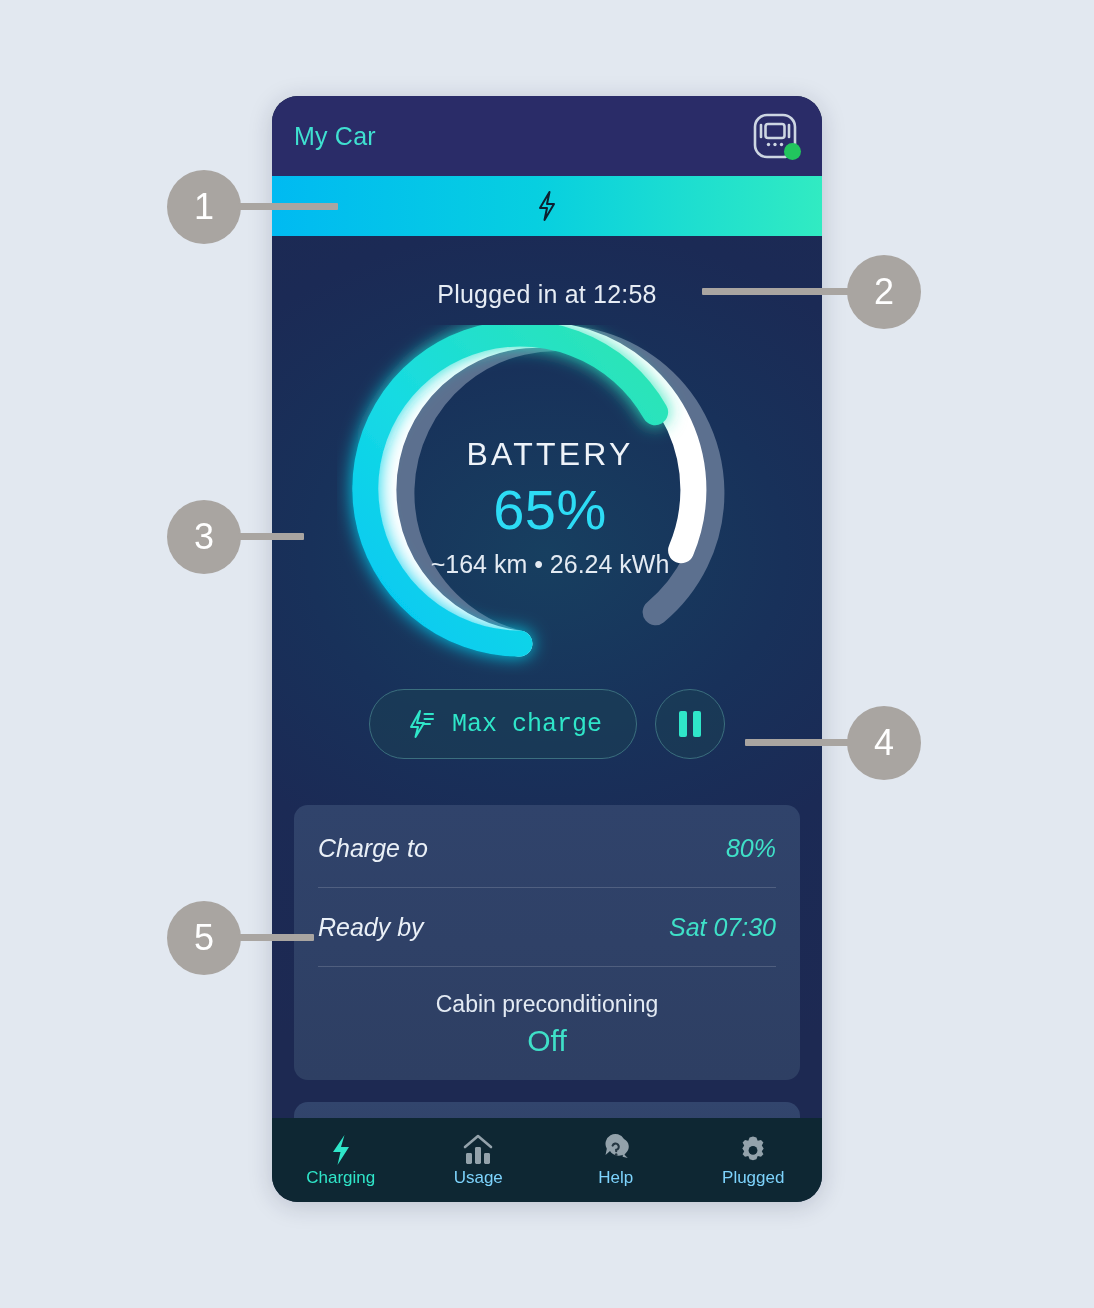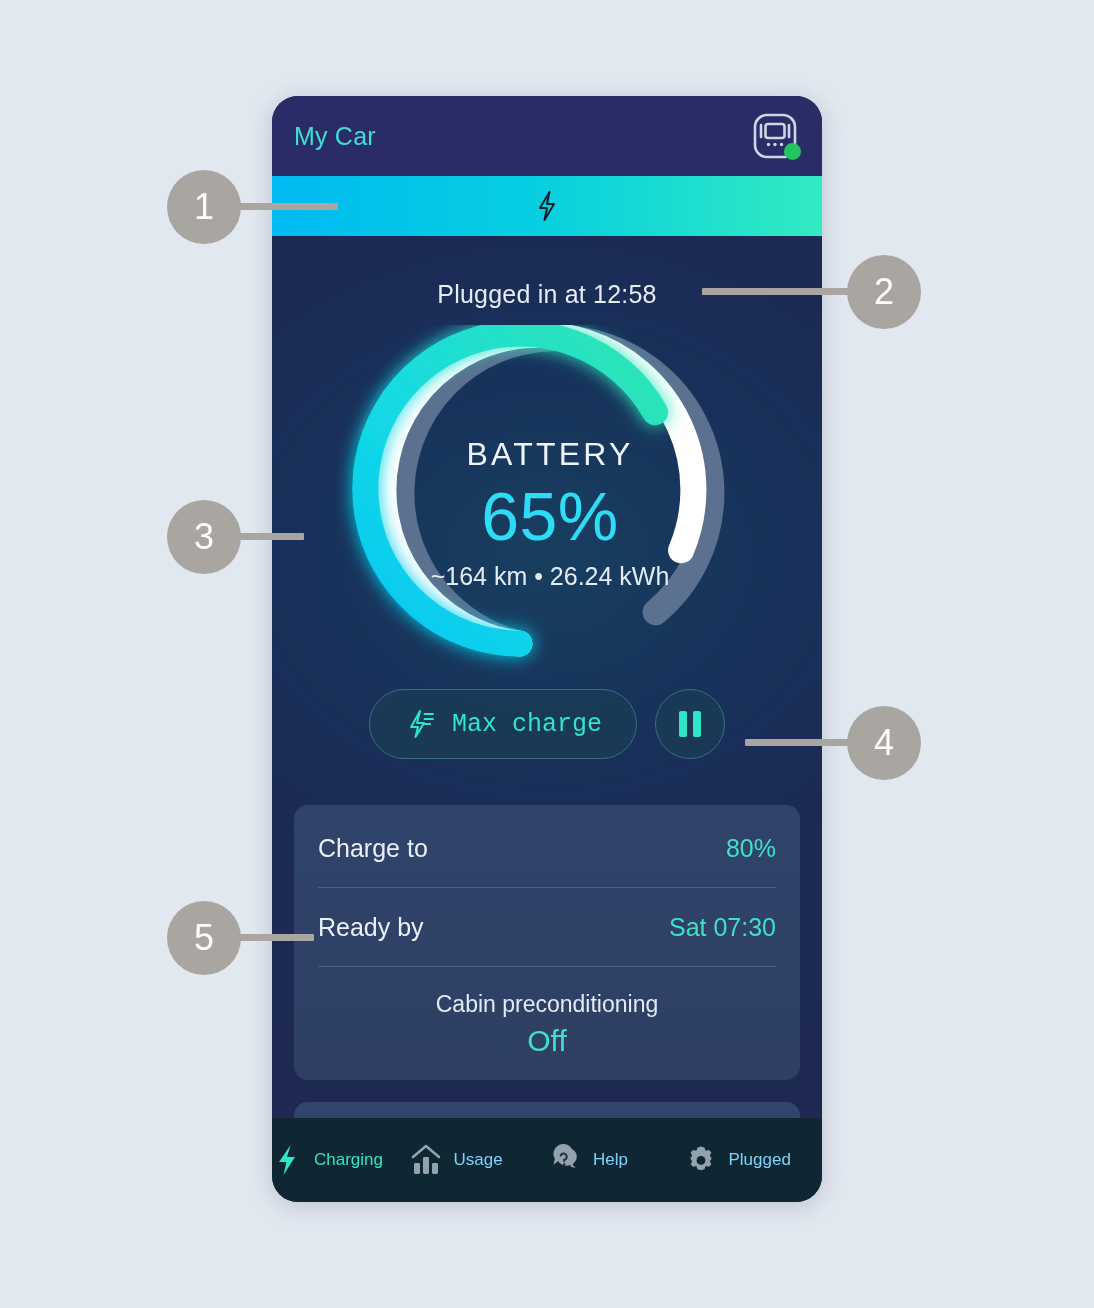--- a/index.html
+++ b/index.html
@@ -68,21 +68,21 @@
   .gauge-wrap svg { position:absolute; inset:0; }
   .gauge-center {
     position:absolute; left:6px; right:0; top:86px;
     text-align:center;
     margin-top:25px;
   }
   .gauge-label {
     font-size:32px; color:#eef3f9; letter-spacing:3.2px;
   }
   .gauge-pct {
-    font-size:68px; line-height:1.05; color:#2ddcf5; font-weight:400;
+    font-size:56px; line-height:1.05; color:#2ddcf5; font-weight:400;
     margin-top:8px; letter-spacing:.5px;
   }
   .gauge-sub {
     font-size:25px; color:#e4ebf3; margin-top:10px;
   }
 
   
   .actions {
     display:flex; align-items:center; justify-content:center;
     gap:18px; margin-top:14px;
@@ -107,20 +107,21 @@
   .card {
     margin:46px 22px 0;
     background:linear-gradient(180deg,#30436b 0%,#2e3f63 100%);
     border-radius:14px;
     padding:4px 24px 22px;
   }
   .row {
     display:flex; align-items:flex-end; justify-content:space-between;
     padding:25px 0 24px;
     border-bottom:1px solid rgba(255,255,255,.16);
+    font-style:italic;
   }
   .row-label { font-size:25px; color:#eaf0f7; }
   .row-value { font-size:25px; color:#3fe0c8; }
   .precond {
     text-align:center; padding-top:24px;
   }
   .precond-title { font-size:23px; color:#e3eaf3; }
   .precond-state { font-size:30px; color:#3fe0c8; margin-top:6px; }
 
   .card-peek {
@@ -131,22 +132,22 @@
   }
 
   
   .tabbar {
     position:absolute; left:0; right:0; bottom:0;
     height:84px;
     background:#0e2733;
     display:flex; align-items:center;
   }
   .tab {
-    flex:1; display:flex; flex-direction:row;
-    align-items:center; gap:12px;
+    flex:1; display:flex; flex-direction:column;
+    align-items:center; gap:1px;
   }
   .tab-label { font-size:17px; color:#7dd3fc; }
   .tab.active .tab-label { color:#2fe6c9; }
   .tab svg { display:block; }
 
   
   .callout { position:absolute; }
   .cbubble {
     position:absolute; width:74px; height:74px; border-radius:50%;
     background:#a9a5a1;

